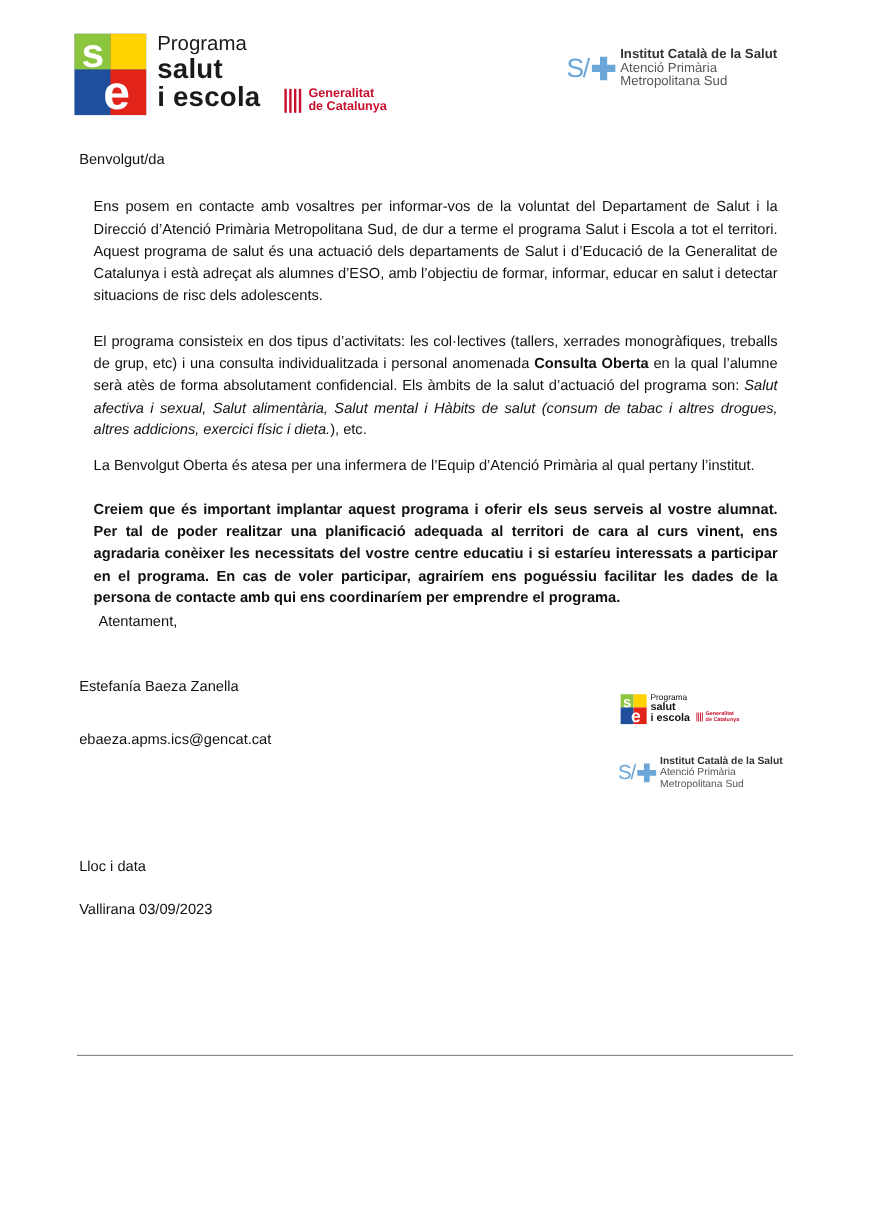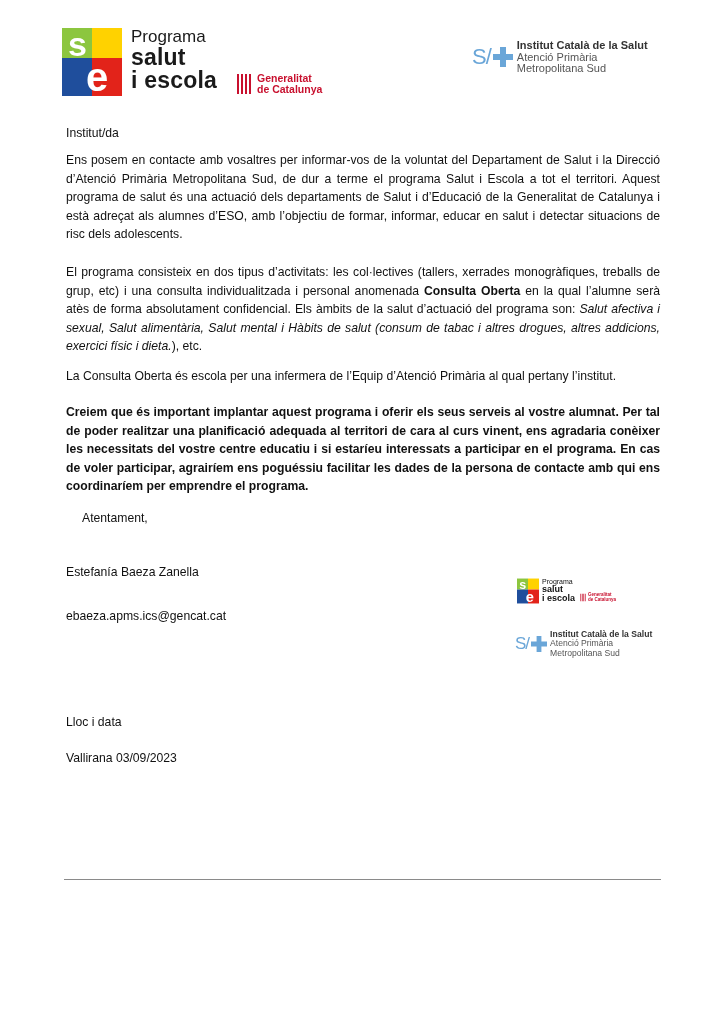--- a/index.html
+++ b/index.html
@@ -19,21 +19,21 @@
 
   .ics { left: 472px; top: 40px; display:flex; align-items:center; }
   .ics .s { font-size: 22px; color: #6aa6d8; font-weight: normal; letter-spacing:-1px; }
   .ics .cross { width: 20px; height: 20px; margin-left: 2px; margin-right: 4px; }
   .ics .lines { line-height: 1.05; font-size: 11px; color: #333; }
   .ics .lines .b { font-weight: bold; color: #333; }
   .ics .lines .g { color: #555; }
 
   
   .text { left: 66px; width: 594px; font-size: 12.2px; line-height: 18.5px; text-align: justify; }
-  .text p { margin: 0; }
+  .text p { margin: 12px; }
   .greet { top: 124px; }
   .p1 { top: 151px; }
   .p2 { top: 263px; }
   .p3 { top: 367px; }
   .p4 { top: 403px; font-weight: bold; }
   .closing { top: 509px; margin-left: 16px; }
   .signer { top: 563px; }
   .email { top: 607px; }
   .lloc { top: 713px; }
   .data { top: 749px; }
@@ -94,32 +94,32 @@
   <svg class="cross" viewBox="0 0 20 20">
     <path d="M7 0h6v7h7v6h-7v7h-6v-7h-7v-6h7z" fill="#6aa6d8"></path>
   </svg>
   <div class="lines">
     <div class="b">Institut Català de la Salut</div>
     <div class="g">Atenció Primària</div>
     <div class="g">Metropolitana Sud</div>
   </div>
 </div>
 
-<div class="abs text greet">Institut/da</div>
+<div class="abs text greet">Benvolgut/da</div>
 
 <div class="abs text p1">
   <p>Ens posem en contacte amb vosaltres per informar-vos de la voluntat del Departament de Salut i la Direcció d’Atenció Primària Metropolitana Sud, de dur a terme el programa Salut i Escola a tot el territori. Aquest programa de salut és una actuació dels departaments de Salut i d’Educació de la Generalitat de Catalunya i està adreçat als alumnes d’ESO, amb l’objectiu de formar, informar, educar en salut i detectar situacions de risc dels adolescents.</p>
 </div>
 
 <div class="abs text p2">
   <p><span>El programa consisteix en dos tipus d’activitats: les col·lectives (tallers, xerrades monogràfiques, treballs de grup, etc) i una consulta individualitzada i personal anomenada </span><b>Consulta Oberta</b><span> en la qual l’alumne serà atès de forma absolutament confidencial. Els àmbits de la salut d’actuació del programa son: </span><i>Salut afectiva i sexual, Salut alimentària, Salut mental i Hàbits de salut (consum de tabac i altres drogues, altres addicions, exercici físic i dieta.</i><span>), etc.</span></p>
 </div>
 
 <div class="abs text p3">
-  <p>La Consulta Oberta és escola per una infermera de l’Equip d’Atenció Primària al qual pertany l’institut.</p>
+  <p>La Benvolgut Oberta és atesa per una infermera de l’Equip d’Atenció Primària al qual pertany l’institut.</p>
 </div>
 
 <div class="abs text p4">
   <p>Creiem que és important implantar aquest programa i oferir els seus serveis al vostre alumnat. Per tal de poder realitzar una planificació adequada al territori de cara al curs vinent, ens agradaria conèixer les necessitats del vostre centre educatiu i si estaríeu interessats a participar en el programa. En cas de voler participar, agrairíem ens poguéssiu facilitar les dades de la persona de contacte amb qui ens coordinaríem per emprendre el programa.</p>
 </div>
 
 <div class="abs text closing">Atentament,</div>
 <div class="abs text signer">Estefanía Baeza Zanella</div>
 <div class="abs text email">ebaeza.apms.ics@gencat.cat</div>
 

